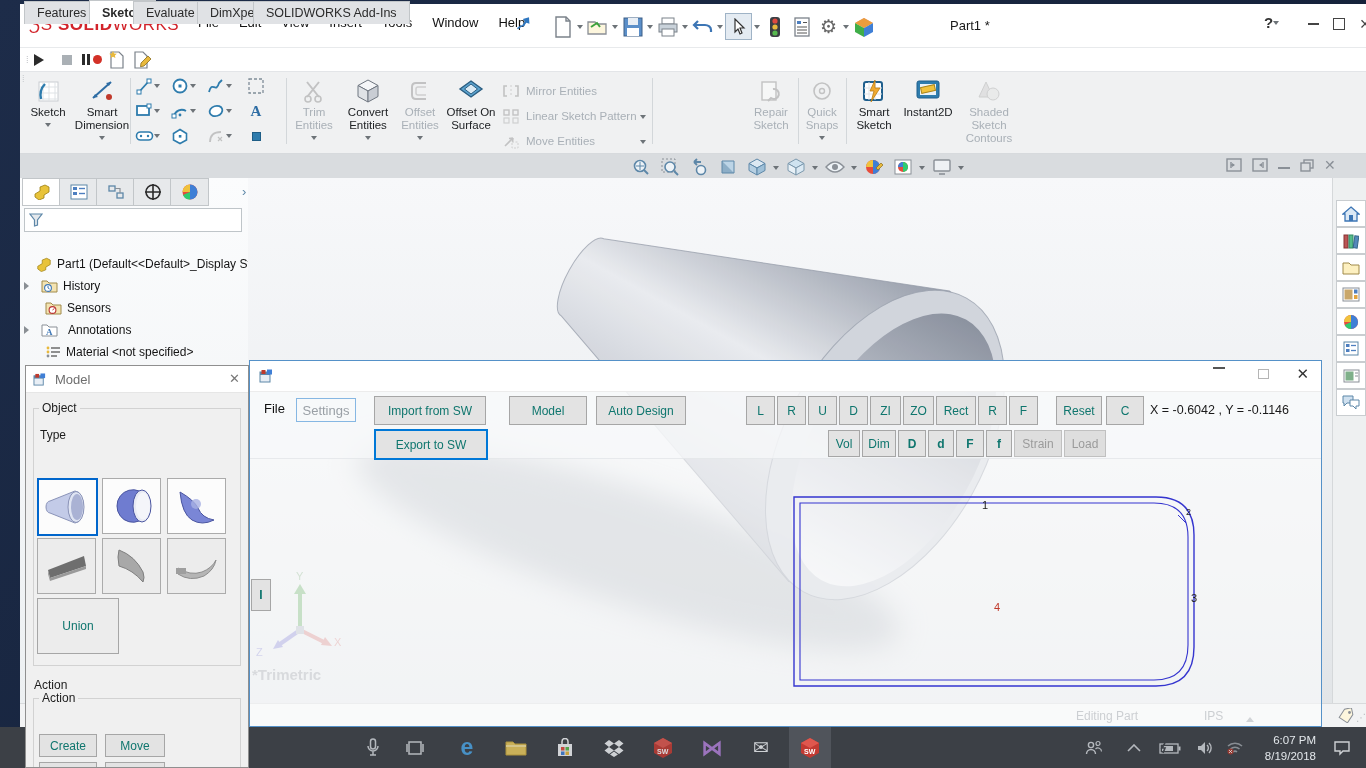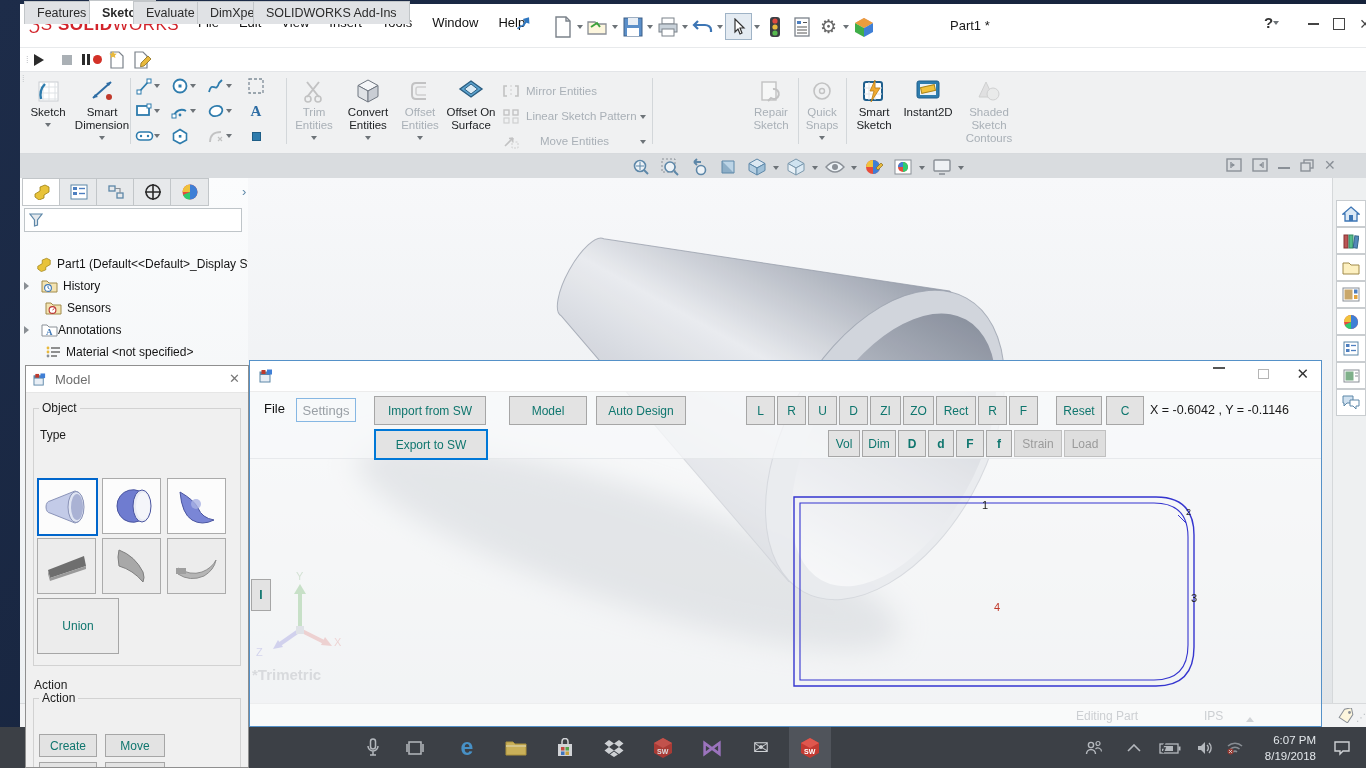--- a/index.html
+++ b/index.html
@@ -362,21 +362,21 @@
     <span style="margin-left:6px">Linear Sketch Pattern</span>
     <span class="car a" style="left:138px;top:8px"></span>
   </div>
   <div class="lrow" style="left:502px;top:130px;width:146px">
     <span class="disicon">
         <svg width="18" height="16" viewBox="0 0 18 16">
           <path d="M3 13 L11 5 M11 5 l-4 .5 M11 5 l-.5 4" stroke="#7f8d98" stroke-width="1.6" fill="none"></path>
           <rect x="10" y="9" width="6" height="6" fill="none" stroke="#9fa8b0" stroke-dasharray="2 1.5"></rect>
         </svg>
       </span>
-    <span style="margin-left:20px">Move Entities</span>
+    <span style="margin-left:6px">Move Entities</span>
     <span class="car a" style="left:138px;top:8px"></span>
   </div>
   <div class="vsep a" style="left:652px"></div>
   <div class="a rbig dis2" style="left:748px;width:46px">
     <div class="ric disicon">
         <svg width="24" height="24" viewBox="0 0 24 24">
           <rect x="3" y="3" width="14" height="18" fill="#fff" stroke="#7f8d98" stroke-width="1.4"></rect>
           <path d="M14 10 a5 5 0 1 1 -2 9 l-3 3" fill="none" stroke="#7f8d98" stroke-width="2"></path>
         </svg>
       </div>
@@ -617,21 +617,21 @@
       <span style="margin-left:5px">Sensors</span>
     </div>
     <div class="trow" style="left:4px;top:142px">
       <span class="exp"></span>
       <span style="margin-left:8px">
           <svg width="17" height="14" viewBox="0 0 17 14">
             <path d="M1 2 H6 L8 4 H16 V13 H1 Z" fill="#fff" stroke="#8a9097"></path>
             <text x="5" y="12" font-size="9" fill="#3d76b5" font-family="Liberation Serif,serif" font-weight="bold">A</text>
           </svg>
         </span>
-      <span style="margin-left:0">Annotations</span>
+      <span style="margin-left:10px">Annotations</span>
     </div>
     <div class="trow" style="left:25px;top:164px">
       <span>
           <svg width="16" height="14" viewBox="0 0 16 14">
             <circle cx="3" cy="3" r="1.4" fill="#e8b93c"></circle>
             <line x1="6" y1="3" x2="15" y2="3" stroke="#555" stroke-width="1.3"></line>
             <circle cx="3" cy="7" r="1.4" fill="#e8b93c"></circle>
             <line x1="6" y1="7" x2="15" y2="7" stroke="#555" stroke-width="1.3"></line>
             <circle cx="3" cy="11" r="1.4" fill="#8a9097"></circle>
             <line x1="6" y1="11" x2="12" y2="11" stroke="#555" stroke-width="1.3"></line>

